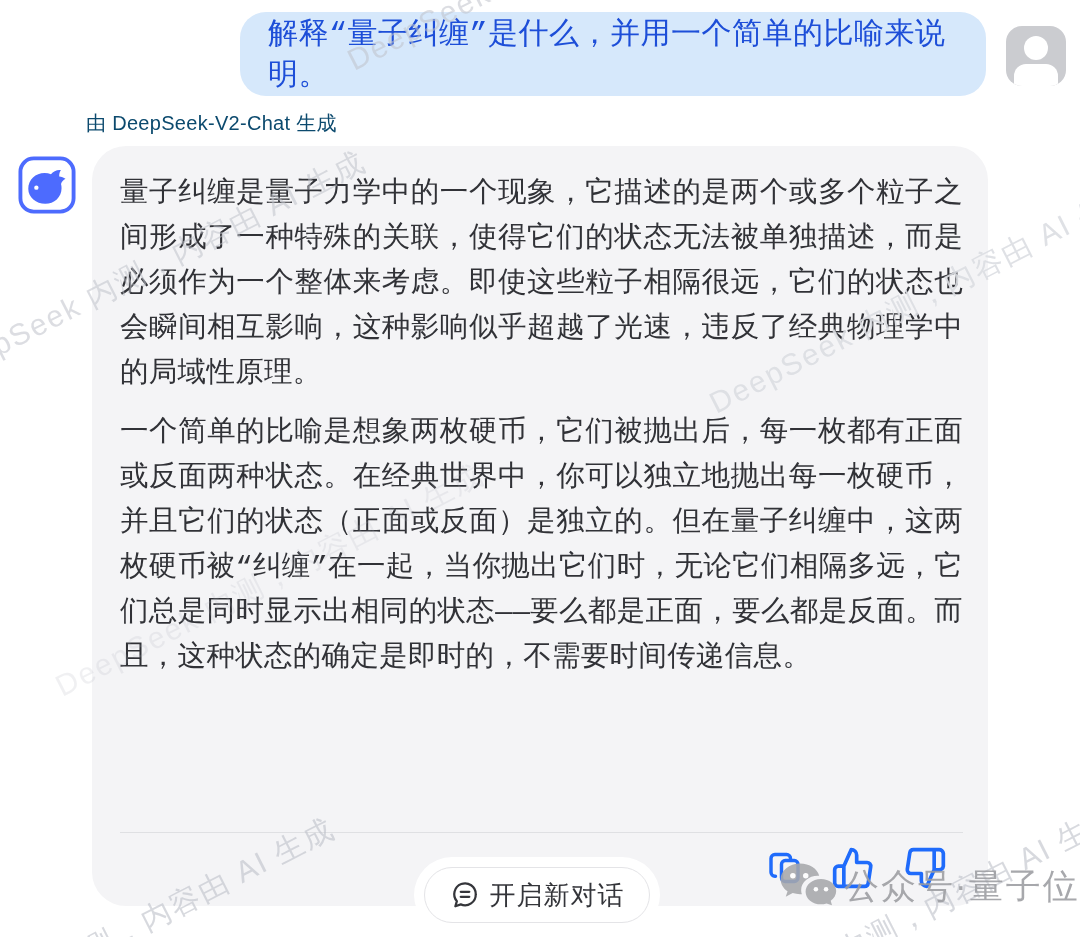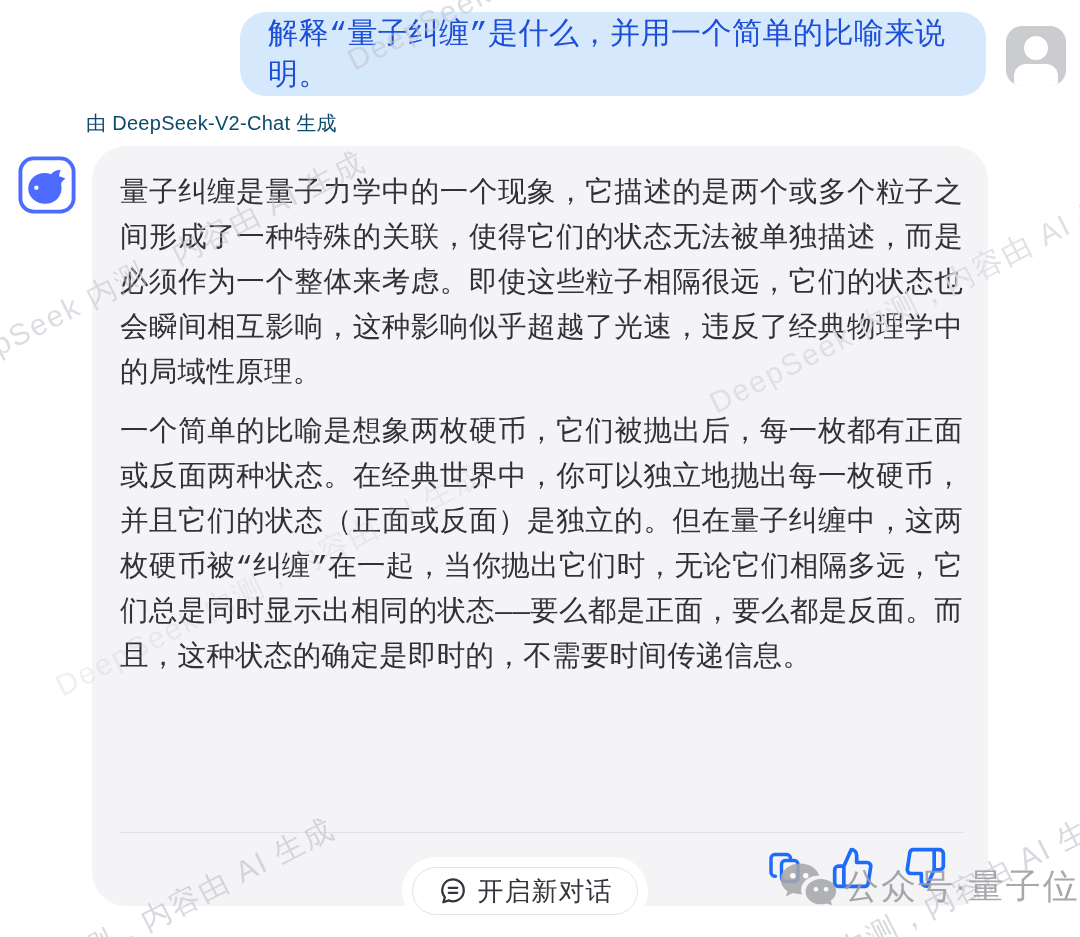--- a/index.html
+++ b/index.html
@@ -36,21 +36,21 @@
 
   .divider { position:absolute; left:28px; right:25px; top:686px; height:1px;
     background:#dfe0e3; }
 
   .tools { position:absolute; top:700px; right:40px; display:flex; align-items:center;
     gap:26px; z-index:2; }
   .tools button { background:none; border:0; padding:0; cursor:pointer; line-height:0; }
   .tools svg { display:block; }
 
   
-  .new-chat { position:absolute; left:412px; top:867px; width:226px; height:48px;
+  .new-chat { position:absolute; left:424px; top:867px; width:226px; height:56px;
     background:#fff; border:1px solid #e4e4e7; border-radius:28px; cursor:pointer;
     display:flex; align-items:center; justify-content:center; gap:10px; z-index:6;
     box-shadow:0 0 0 10px #ffffff, 0 2px 8px rgba(0,0,0,.05); }
   .new-chat span.lbl { font-size:26px; color:#34353a; letter-spacing:1px; }
   .new-chat svg { display:block; }
 
   
   .wm-layer { position:absolute; inset:0; pointer-events:none; z-index:4; }
   .wm { position:absolute; white-space:nowrap; font-size:30px; letter-spacing:2px;
     color:#c0c3cb; transform:rotate(-27deg); transform-origin:0 50%; }

